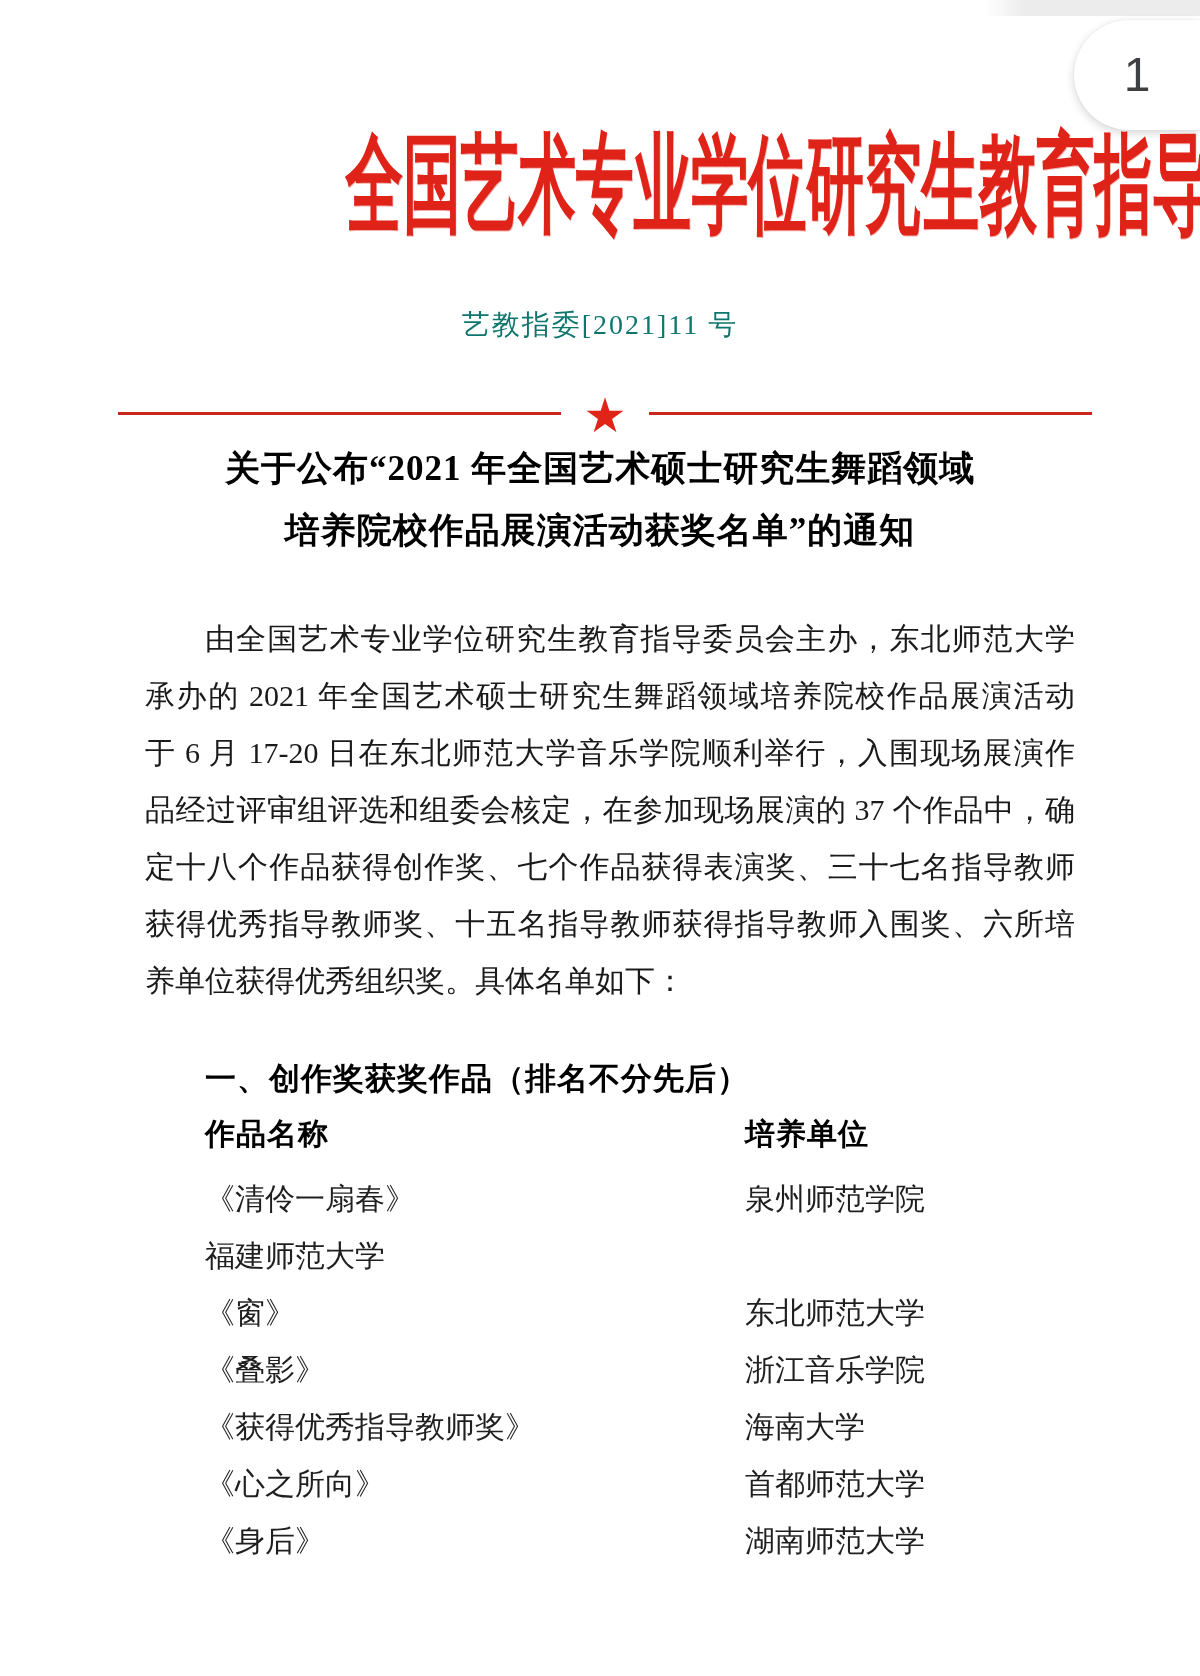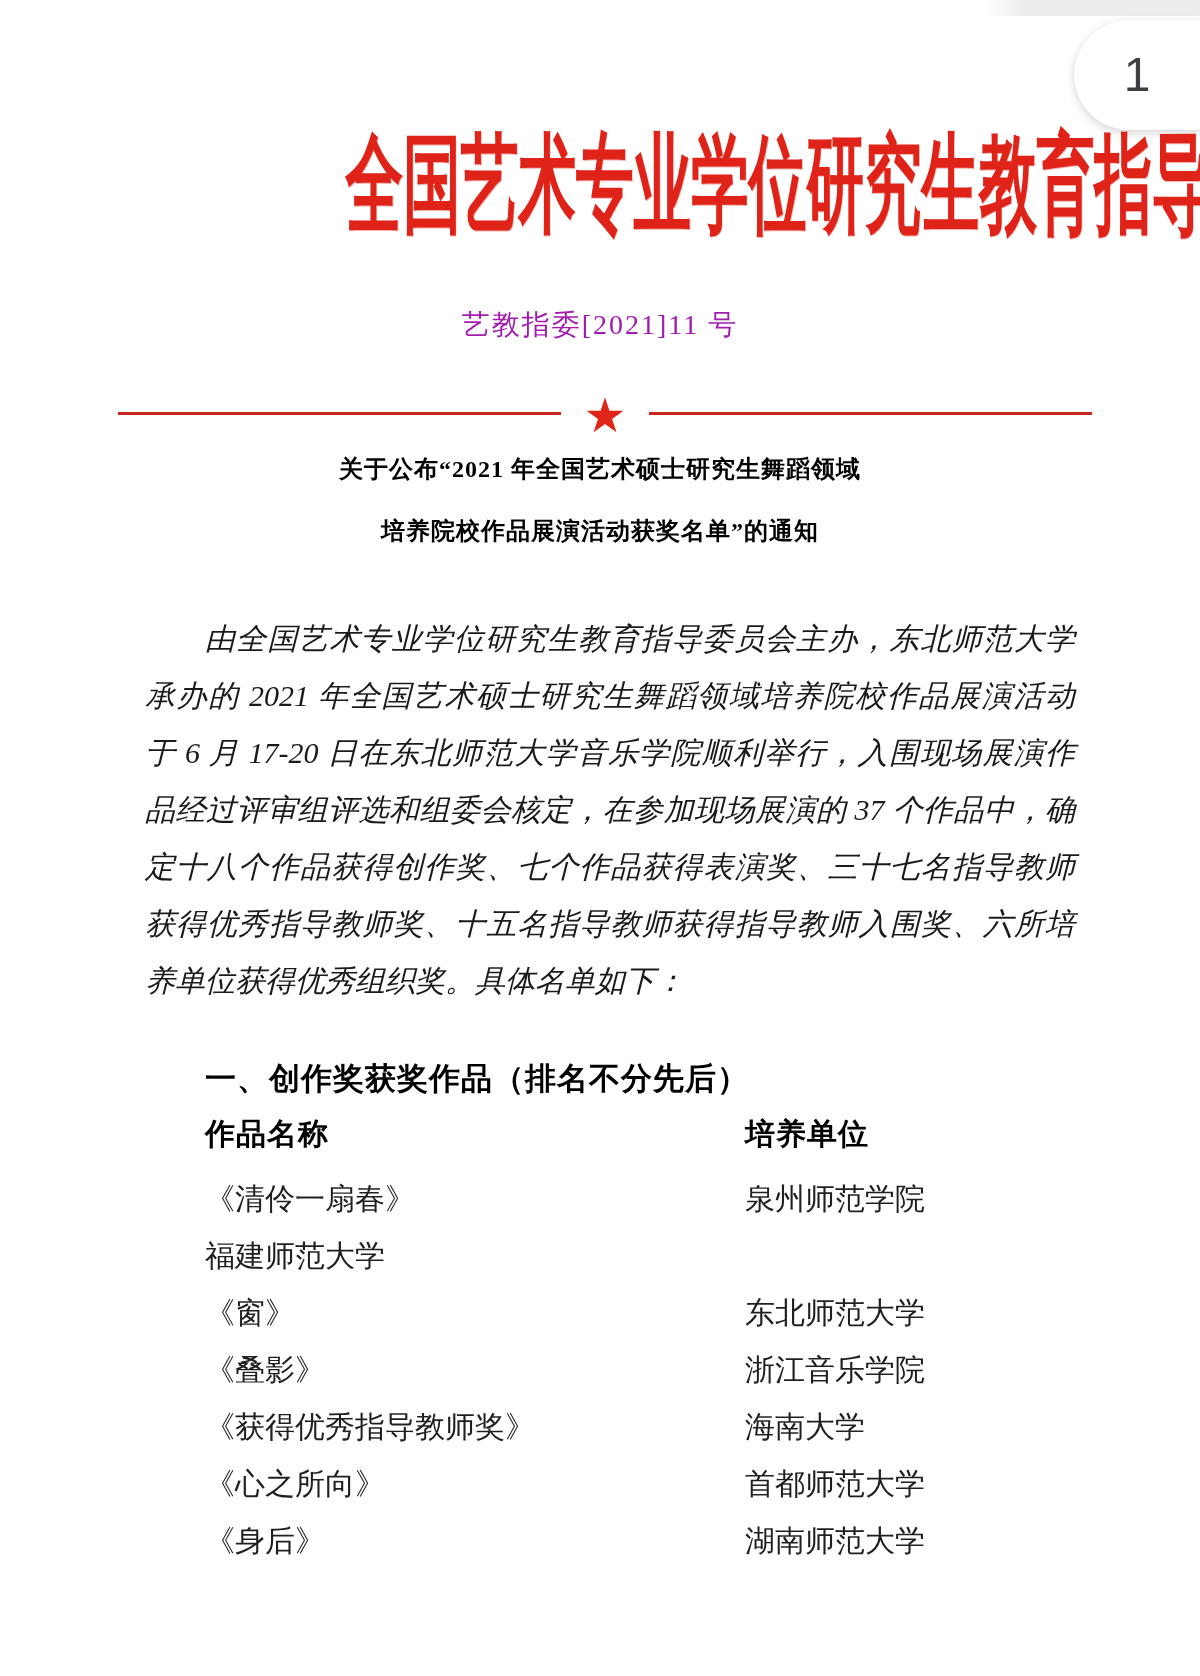--- a/index.html
+++ b/index.html
@@ -47,52 +47,52 @@
     white-space: nowrap;
     transform: scale(0.60, 1.12);
     transform-origin: 50% 50%;
     text-shadow: 1px 1px 0 rgba(223,35,24,0.35);
   }
 
   
   .doc-number {
     position: absolute; top: 306px; left: 0; right: 0;
     text-align: center;
-    font-size: 28px; color: #a21caf;
+    font-size: 28px; color: #0f766e;
     letter-spacing: 2px;
   }
 
   
   .divider {
     position: absolute; top: 392px; left: 118px; right: 108px;
     height: 42px;
     display: flex; align-items: center;
   }
   .divider .line { flex: 1; height: 3px; background: #c9261d; }
   .divider .star {
     color: #e02418; font-size: 48px; line-height: 1;
     margin: 0 22px; transform: translateY(2px);
     font-family: "DejaVu Sans", sans-serif;
   }
 
   
   .notice-title {
     position: absolute; top: 438px; left: 0; right: 0;
     text-align: center;
-    font-size: 24px; font-weight: bold; color: #000;
+    font-size: 35px; font-weight: bold; color: #000;
     line-height: 62px;
     letter-spacing: 1px;
   }
 
   
   .body-text {
     position: absolute; top: 610px; left: 145px; width: 930px;
     font-size: 30px; line-height: 57px; color: #1a1a1a;
   }
-  .body-line { text-align: justify; text-align-last: justify; font-style: italic; }
+  .body-line { text-align: justify; text-align-last: justify; }
   .body-line.first { text-indent: 2em; }
   .body-line.last { text-align: right; text-align-last: left; }
 
   
   .section-heading {
     position: absolute; top: 1050px; left: 145px; width: 930px;
     padding-left: 60px;
     font-family: "Liberation Sans", "DejaVu Sans", sans-serif;
     font-size: 31px; font-weight: bold; color: #000;
     line-height: 57px;

